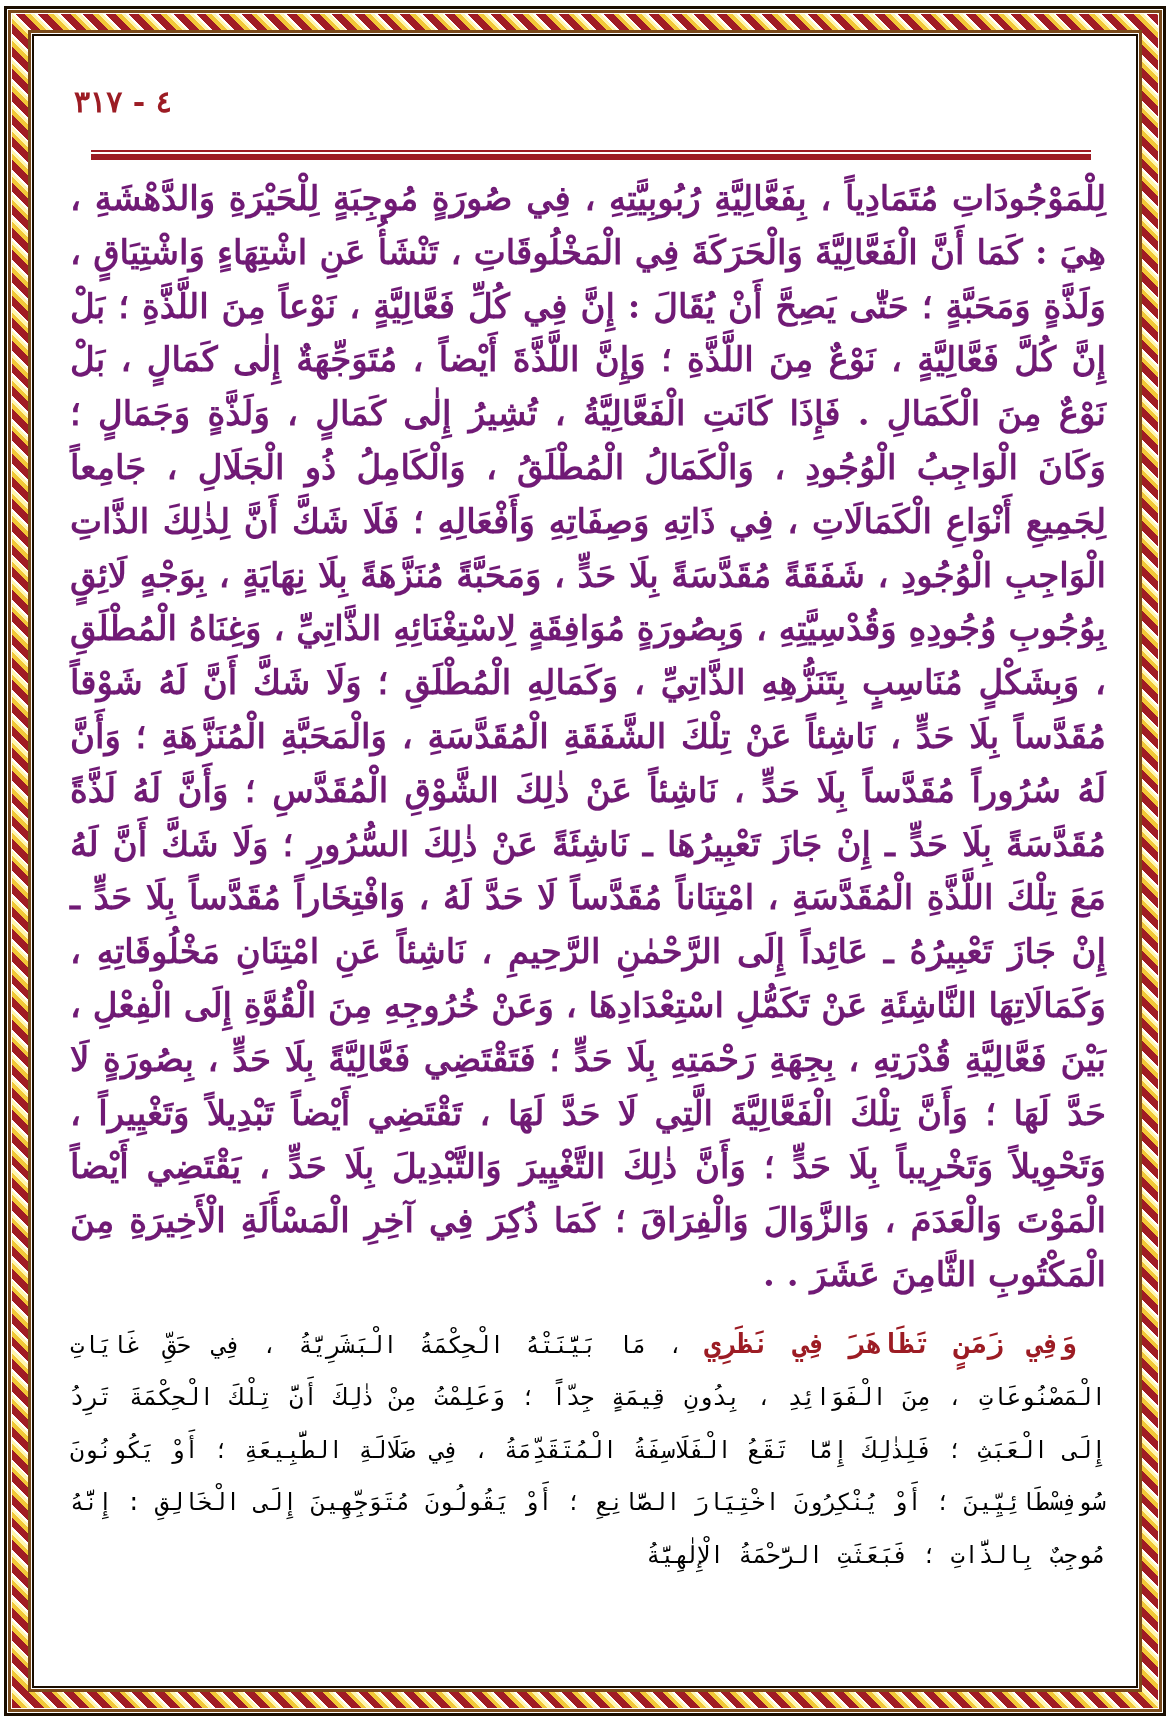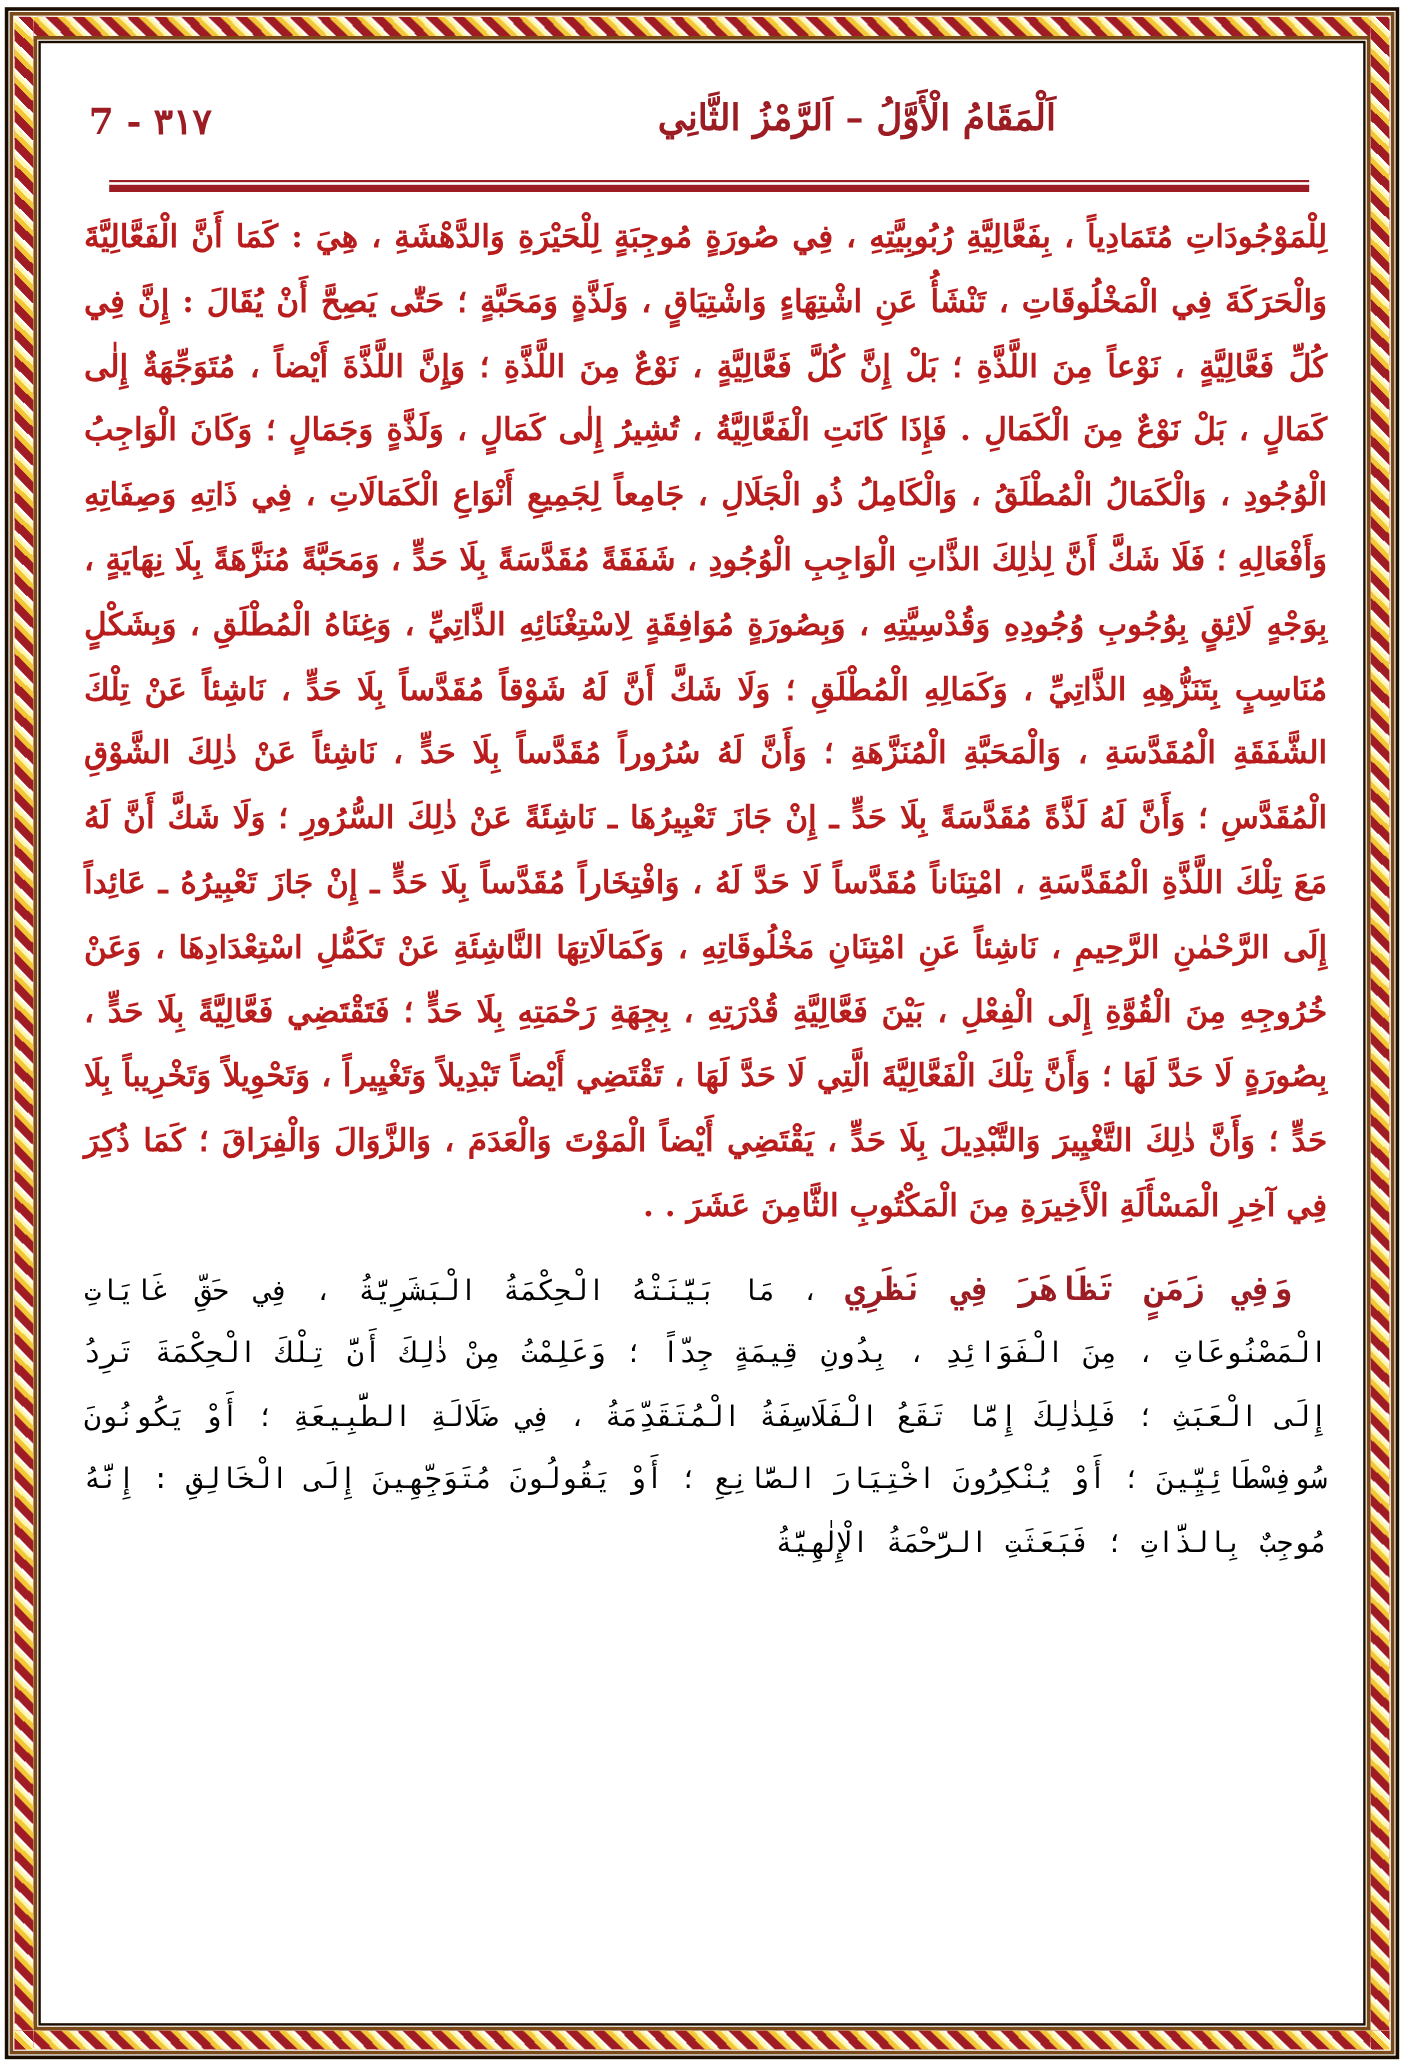--- a/index.html
+++ b/index.html
@@ -61,22 +61,22 @@
     }
     .rule-thin { height: 2px; background: #9c1c24; }
     .rule-gap { height: 2px; background: #ffffff; }
     .rule-thick { height: 6px; background: #9c1c24; }
     .content {
       position: absolute; left: 70px; top: 172px; width: 1036px;
       direction: rtl; text-align: justify;
       font-family: "DejaVu Serif", serif;
     }
     .para-red {
-      color: #b91c1c; font-weight: bold;
-      font-size: 26px; line-height: 53.8px;
+      color: #701a75; font-weight: bold;
+      font-size: 34px; line-height: 53.8px;
       margin: 0;
       text-align-last: right;
     }
     .para-black {
       color: #000000;
       font-size: 23.5px; line-height: 52.5px;
       margin: 18px 0 0 0;
       text-indent: 30px;
       font-family: Liberation Mono, monospace;
     }
@@ -89,22 +89,21 @@
 
 <div>
   <div class="frame-outer"></div>
   <div class="frame-brown"></div>
   <div class="braid"></div>
   <div class="frame-inner-brown"></div>
   <div class="frame-inner-black"></div>
 </div>
 
 <div class="header">
-  <div class="header-title">اَلْمَقَامُ الْأَوَّلُ – اَلرَّمْزُ الثَّانِي</div>
-  <div class="header-page">7 - ٣١٧</div>
+  <div class="header-page">٤ - ٣١٧</div>
 </div>
 
 <div class="header-rule">
   <div class="rule-thin"></div>
   <div class="rule-gap"></div>
   <div class="rule-thick"></div>
 </div>
 
 <div class="content">
   <p class="para-red">لِلْمَوْجُودَاتِ مُتَمَادِياً ، بِفَعَّالِيَّةِ رُبُوبِيَّتِهِ ، فِي صُورَةٍ مُوجِبَةٍ لِلْحَيْرَةِ وَالدَّهْشَةِ ، هِيَ : كَمَا أَنَّ الْفَعَّالِيَّةَ وَالْحَرَكَةَ فِي الْمَخْلُوقَاتِ ، تَنْشَأُ عَنِ اشْتِهَاءٍ وَاشْتِيَاقٍ ، وَلَذَّةٍ وَمَحَبَّةٍ ؛ حَتّٰى يَصِحَّ أَنْ يُقَالَ : إِنَّ فِي كُلِّ فَعَّالِيَّةٍ ، نَوْعاً مِنَ اللَّذَّةِ ؛ بَلْ إِنَّ كُلَّ فَعَّالِيَّةٍ ، نَوْعٌ مِنَ اللَّذَّةِ ؛ وَإِنَّ اللَّذَّةَ أَيْضاً ، مُتَوَجِّهَةٌ إِلٰى كَمَالٍ ، بَلْ نَوْعٌ مِنَ الْكَمَالِ . فَإِذَا كَانَتِ الْفَعَّالِيَّةُ ، تُشِيرُ إِلٰى كَمَالٍ ، وَلَذَّةٍ وَجَمَالٍ ؛ وَكَانَ الْوَاجِبُ الْوُجُودِ ، وَالْكَمَالُ الْمُطْلَقُ ، وَالْكَامِلُ ذُو الْجَلَالِ ، جَامِعاً لِجَمِيعِ أَنْوَاعِ الْكَمَالَاتِ ، فِي ذَاتِهِ وَصِفَاتِهِ وَأَفْعَالِهِ ؛ فَلَا شَكَّ أَنَّ لِذٰلِكَ الذَّاتِ الْوَاجِبِ الْوُجُودِ ، شَفَقَةً مُقَدَّسَةً بِلَا حَدٍّ ، وَمَحَبَّةً مُنَزَّهَةً بِلَا نِهَايَةٍ ، بِوَجْهٍ لَائِقٍ بِوُجُوبِ وُجُودِهِ وَقُدْسِيَّتِهِ ، وَبِصُورَةٍ مُوَافِقَةٍ لِاسْتِغْنَائِهِ الذَّاتِيِّ ، وَغِنَاهُ الْمُطْلَقِ ، وَبِشَكْلٍ مُنَاسِبٍ بِتَنَزُّهِهِ الذَّاتِيِّ ، وَكَمَالِهِ الْمُطْلَقِ ؛ وَلَا شَكَّ أَنَّ لَهُ شَوْقاً مُقَدَّساً بِلَا حَدٍّ ، نَاشِئاً عَنْ تِلْكَ الشَّفَقَةِ الْمُقَدَّسَةِ ، وَالْمَحَبَّةِ الْمُنَزَّهَةِ ؛ وَأَنَّ لَهُ سُرُوراً مُقَدَّساً بِلَا حَدٍّ ، نَاشِئاً عَنْ ذٰلِكَ الشَّوْقِ الْمُقَدَّسِ ؛ وَأَنَّ لَهُ لَذَّةً مُقَدَّسَةً بِلَا حَدٍّ ـ إِنْ جَازَ تَعْبِيرُهَا ـ نَاشِئَةً عَنْ ذٰلِكَ السُّرُورِ ؛ وَلَا شَكَّ أَنَّ لَهُ مَعَ تِلْكَ اللَّذَّةِ الْمُقَدَّسَةِ ، امْتِنَاناً مُقَدَّساً لَا حَدَّ لَهُ ، وَافْتِخَاراً مُقَدَّساً بِلَا حَدٍّ ـ إِنْ جَازَ تَعْبِيرُهُ ـ عَائِداً إِلَى الرَّحْمٰنِ الرَّحِيمِ ، نَاشِئاً عَنِ امْتِنَانِ مَخْلُوقَاتِهِ ، وَكَمَالَاتِهَا النَّاشِئَةِ عَنْ تَكَمُّلِ اسْتِعْدَادِهَا ، وَعَنْ خُرُوجِهِ مِنَ الْقُوَّةِ إِلَى الْفِعْلِ ، بَيْنَ فَعَّالِيَّةِ قُدْرَتِهِ ، بِجِهَةِ رَحْمَتِهِ بِلَا حَدٍّ ؛ فَتَقْتَضِي فَعَّالِيَّةً بِلَا حَدٍّ ، بِصُورَةٍ لَا حَدَّ لَهَا ؛ وَأَنَّ تِلْكَ الْفَعَّالِيَّةَ الَّتِي لَا حَدَّ لَهَا ، تَقْتَضِي أَيْضاً تَبْدِيلاً وَتَغْيِيراً ، وَتَحْوِيلاً وَتَخْرِيباً بِلَا حَدٍّ ؛ وَأَنَّ ذٰلِكَ التَّغْيِيرَ وَالتَّبْدِيلَ بِلَا حَدٍّ ، يَقْتَضِي أَيْضاً الْمَوْتَ وَالْعَدَمَ ، وَالزَّوَالَ وَالْفِرَاقَ ؛ كَمَا ذُكِرَ فِي آخِرِ الْمَسْأَلَةِ الْأَخِيرَةِ مِنَ الْمَكْتُوبِ الثَّامِنَ عَشَرَ . .</p>

